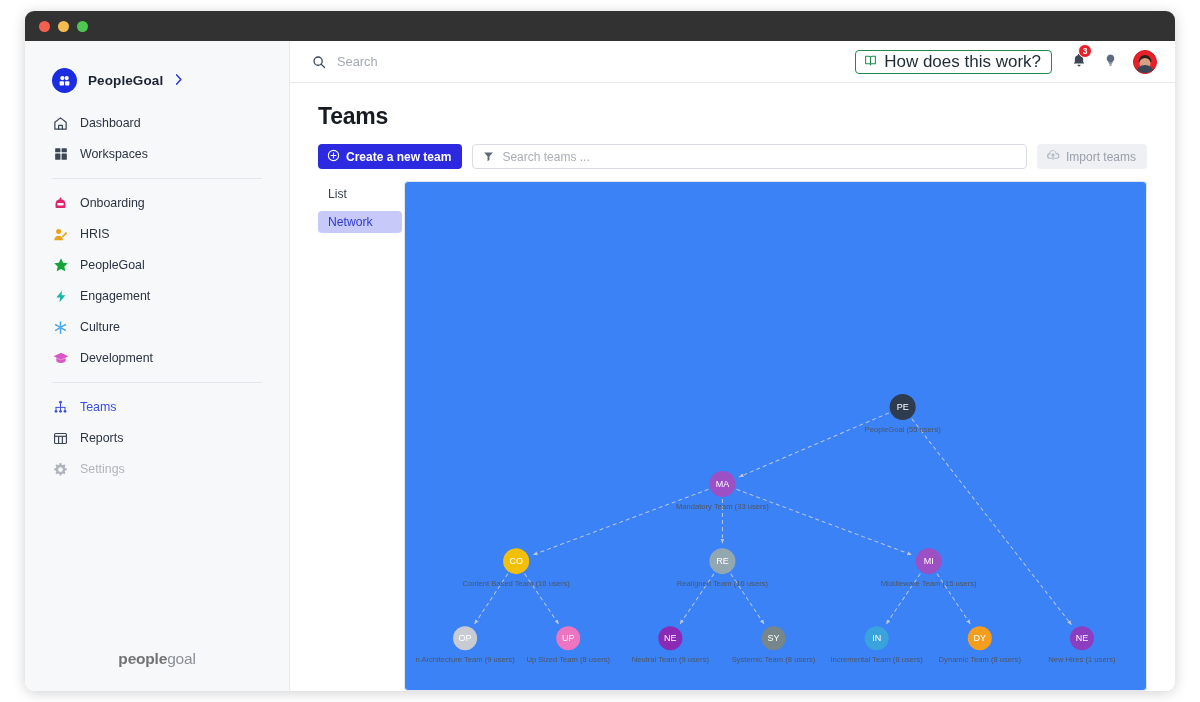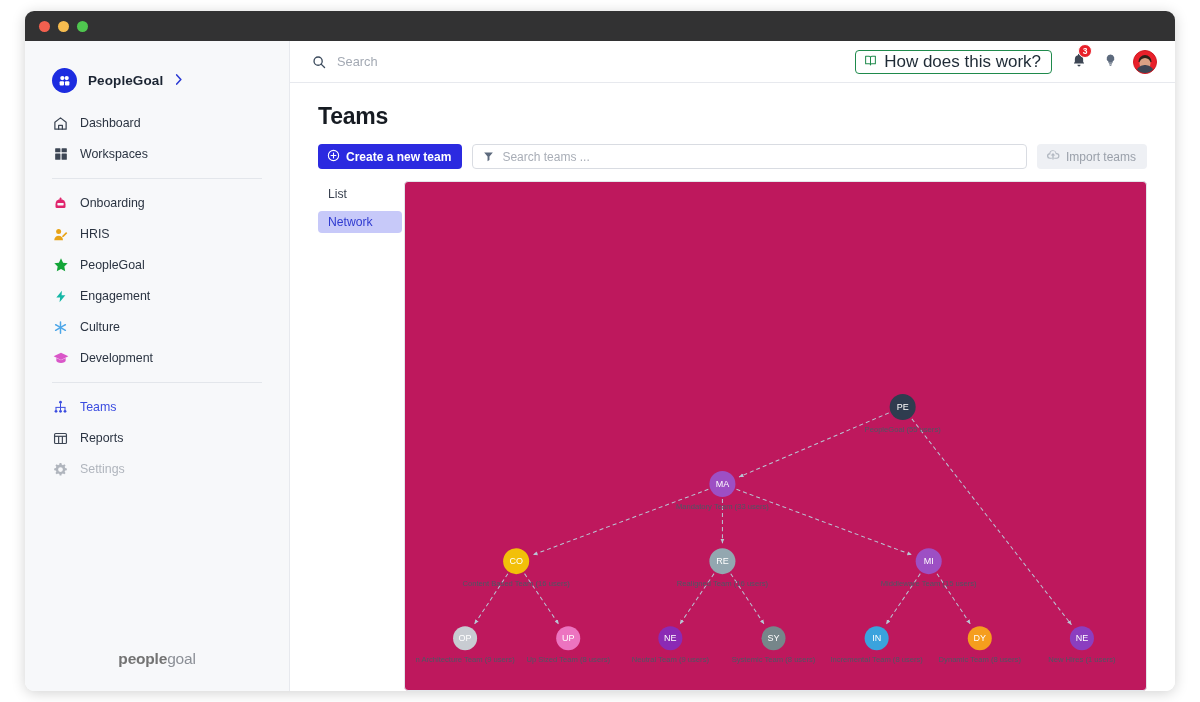--- a/index.html
+++ b/index.html
@@ -211,21 +211,21 @@
     padding-left: 10px;
     font-size: 12.2px; color: #3a4250;
     margin-bottom: 6px; cursor: pointer;
   }
   .viewtab.active { background: #c7c9f9; color: #2f3ad0; }
 
   .graph-panel {
     flex: 1 1 auto;
     border: 1px solid #e3e6eb;
     border-radius: 4px;
-    background: #be185d;
+    background: #3b82f6;
     position: relative;
     overflow: hidden;
   }
   .graph-svg { position: absolute; inset: 0; width: 100%; height: 100%; }
 
   .node-label {
     font-family: "Liberation Sans", sans-serif;
     font-size: 7.6px;
     fill: #4e5764;
   }

